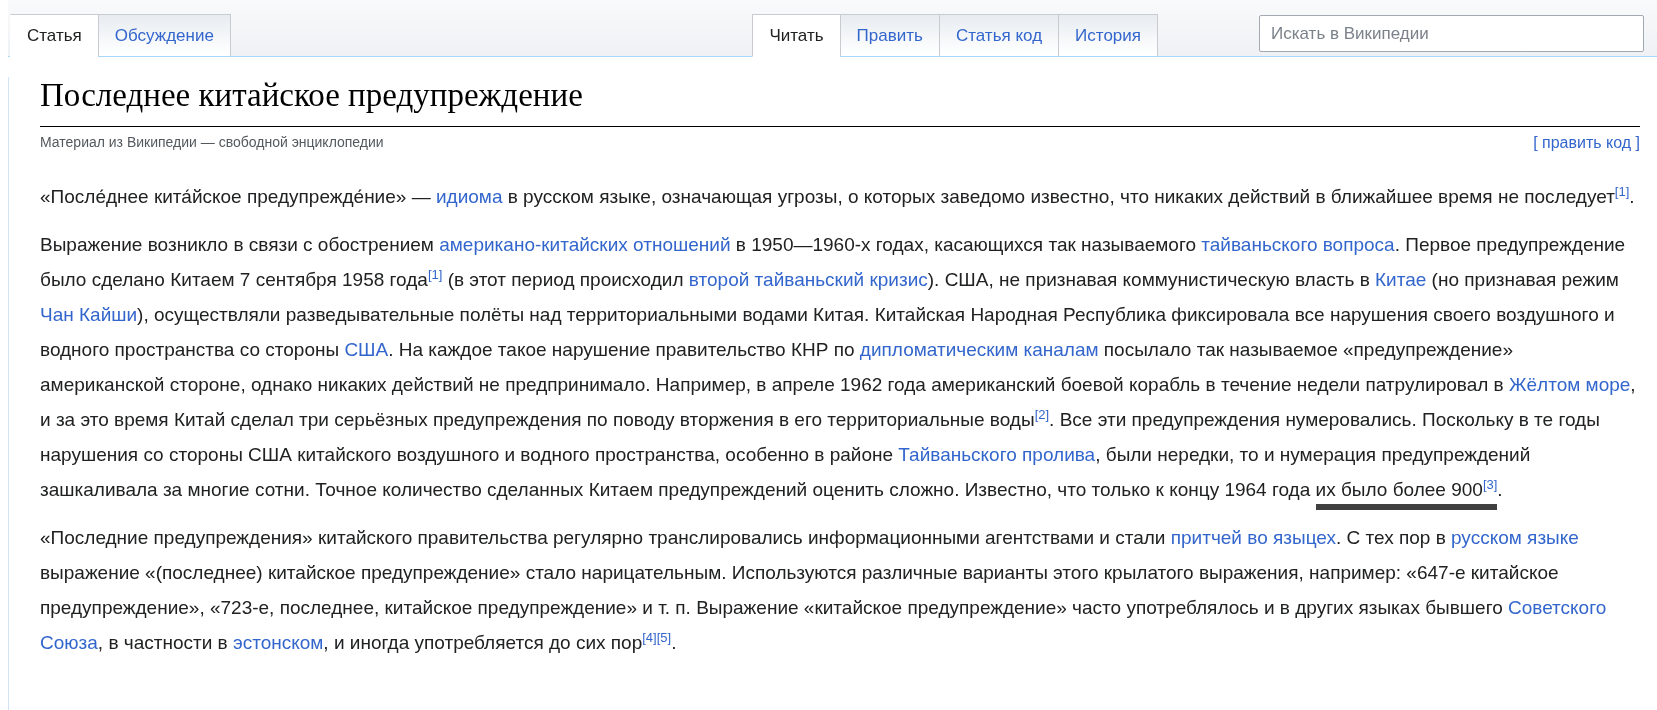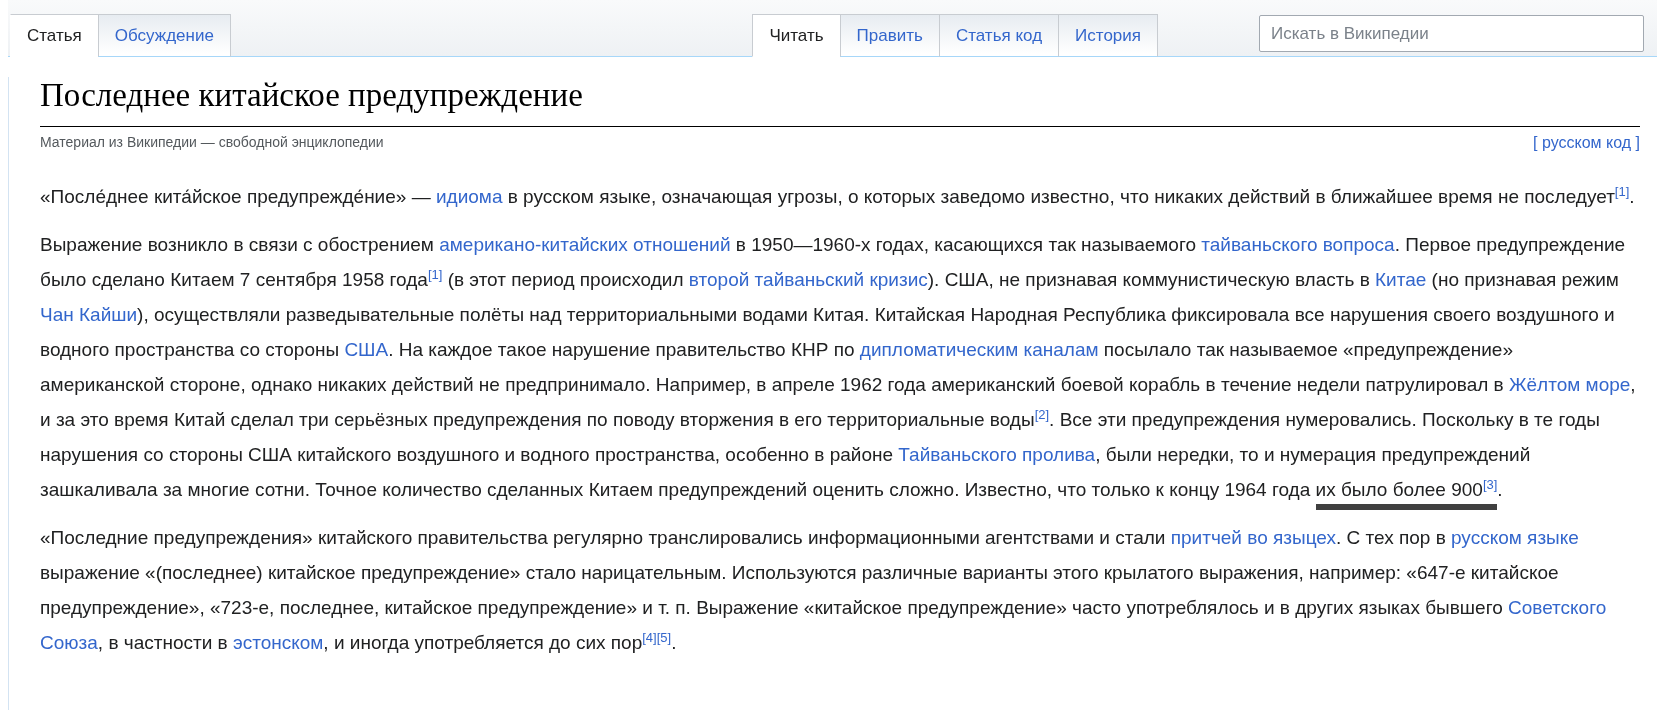--- a/index.html
+++ b/index.html
@@ -141,21 +141,21 @@
     </div>
     <input class="search" type="text" placeholder="Искать в Википедии" style="">
   </div>
 </div>
 
 <div class="content">
   <h1 class="page-title">Последнее китайское предупреждение</h1>
 
   <div class="tagline-row">
     <div class="tagline">Материал из Википедии — свободной энциклопедии</div>
-    <a href="#" class="wlink edit-link">[ русском код ]</a>
+    <a href="#" class="wlink edit-link">[ править код ]</a>
   </div>
 
   <div class="body-text">
     <p><b>«После́днее кита́йское предупрежде́ние»</b><span> — </span><a href="#" class="wlink">идиома</a><span> в русском языке, означающая угрозы, о которых заведомо известно, что никаких действий в ближайшее время не последует</span><sup><a href="#" class="wlink">[1]</a></sup><span>.</span></p>
     <p><span>Выражение возникло в связи с обострением </span><a href="#" class="wlink">американо-китайских отношений</a><span> в 1950—1960-х годах, касающихся так называемого </span><a href="#" class="wlink">тайваньского вопроса</a><span>. Первое предупреждение было сделано Китаем 7 сентября 1958 года</span><sup><a href="#" class="wlink">[1]</a></sup><span> (в этот период происходил </span><a href="#" class="wlink">второй тайваньский кризис</a><span>). США, не признавая коммунистическую власть в </span><a href="#" class="wlink">Китае</a><span> (но признавая режим </span><a href="#" class="wlink">Чан Кайши</a><span>), осуществляли разведывательные полёты над территориальными водами Китая. Китайская Народная Республика фиксировала все нарушения своего воздушного и водного пространства со стороны </span><a href="#" class="wlink">США</a><span>. На каждое такое нарушение правительство КНР по </span><a href="#" class="wlink">дипломатическим каналам</a><span> посылало так называемое «предупреждение» американской стороне, однако никаких действий не предпринимало. Например, в апреле 1962 года американский боевой корабль в течение недели патрулировал в </span><a href="#" class="wlink">Жёлтом море</a><span>, и за это время Китай сделал три серьёзных предупреждения по поводу вторжения в его территориальные воды</span><sup><a href="#" class="wlink">[2]</a></sup><span>. Все эти предупреждения нумеровались. Поскольку в те годы нарушения со стороны США китайского воздушного и водного пространства, особенно в районе </span><a href="#" class="wlink">Тайваньского пролива</a><span>, были нередки, то и нумерация предупреждений зашкаливала за многие сотни. Точное количество сделанных Китаем предупреждений оценить сложно. Известно, что только к концу 1964 года </span><span class="red-underline"><span>их было более 900</span></span><span class="red-underline"><sup><a href="#" class="wlink">[3]</a></sup></span><span>.</span></p>
     <p><span>«Последние предупреждения» китайского правительства регулярно транслировались информационными агентствами и стали </span><a href="#" class="wlink">притчей во языцех</a><span>. С тех пор в </span><a href="#" class="wlink">русском языке</a><span> выражение «(последнее) китайское предупреждение» стало нарицательным. Используются различные варианты этого крылатого выражения, например: «647-е китайское предупреждение», «723-е, последнее, китайское предупреждение» и т. п. Выражение «китайское предупреждение» часто употреблялось и в других языках бывшего </span><a href="#" class="wlink">Советского Союза</a><span>, в частности в </span><a href="#" class="wlink">эстонском</a><span>, и иногда употребляется до сих пор</span><sup><a href="#" class="wlink">[4]</a></sup><sup><a href="#" class="wlink">[5]</a></sup><span>.</span></p>
   </div>
 </div>
 
 </body></html>

